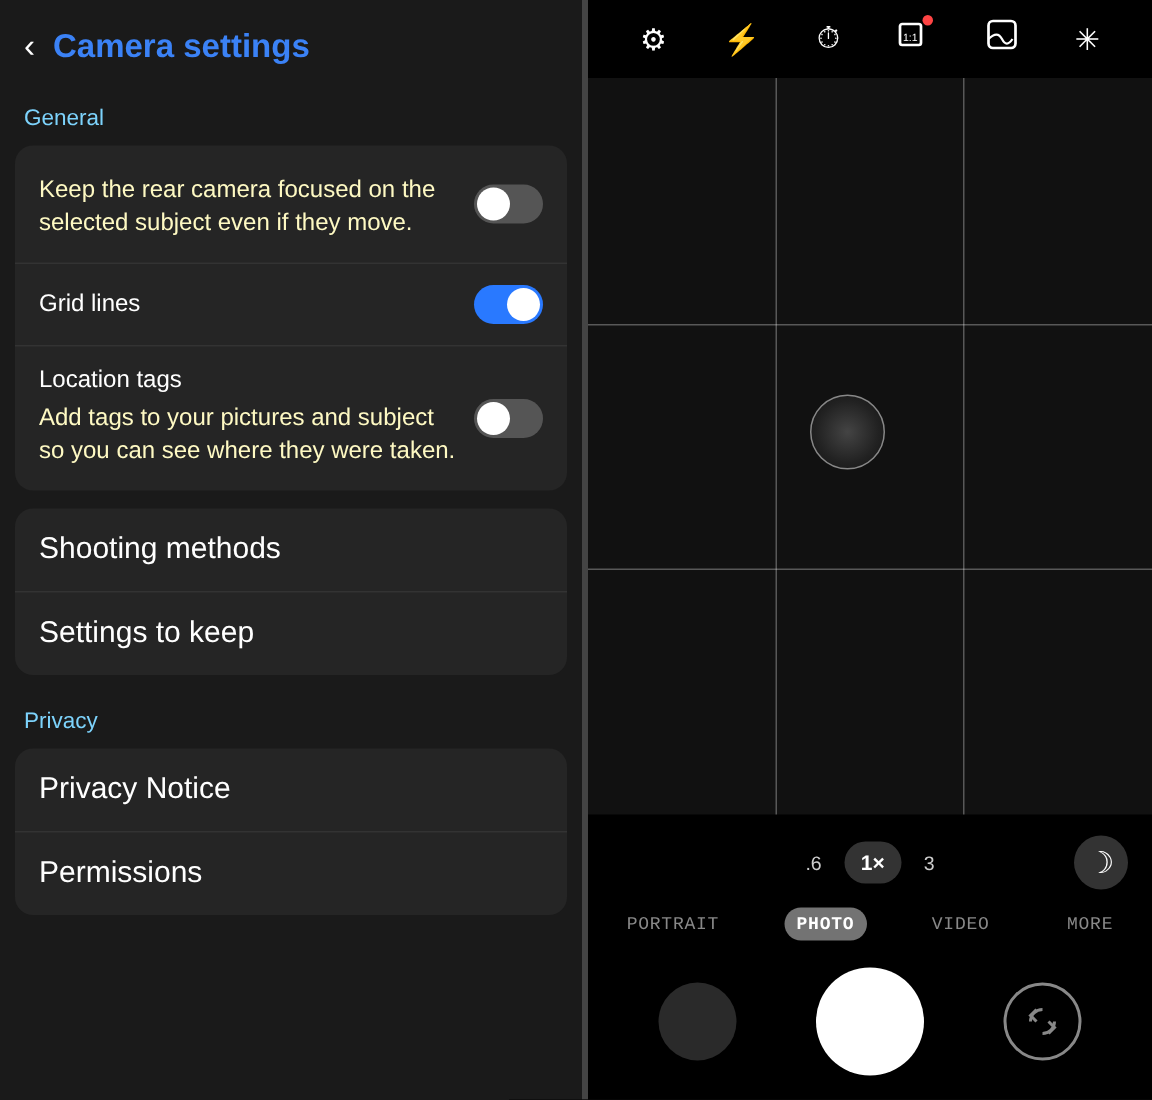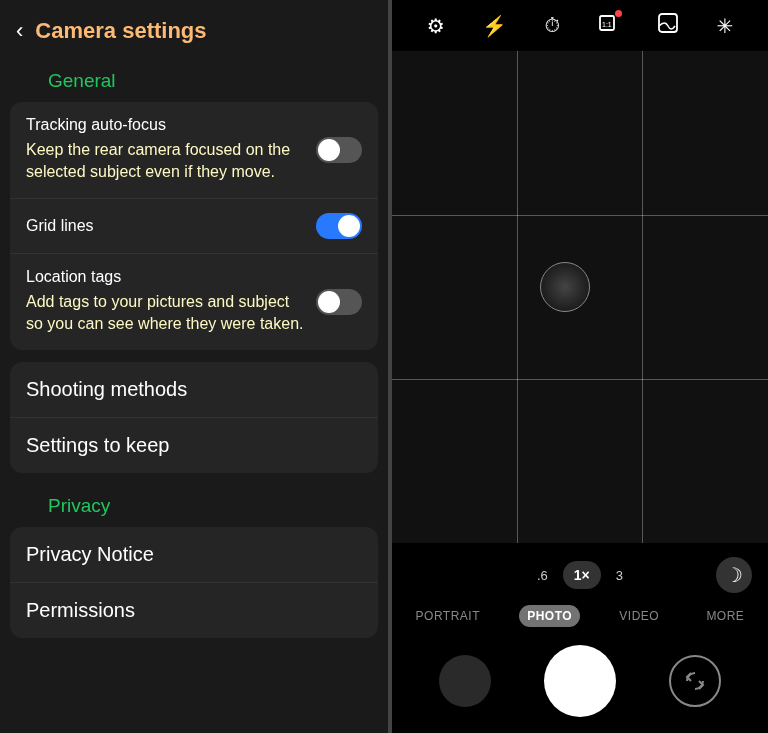--- a/index.html
+++ b/index.html
@@ -28,30 +28,29 @@
       padding: 18px 16px 12px;
       background: #1a1a1a;
     }
     .back-btn {
       color: #fff;
       font-size: 22px;
       margin-right: 12px;
       cursor: pointer;
     }
     .header-title {
-      color: #fdba74;
+      color: #3b82f6;
       font-size: 22px;
       font-weight: 600;
     }
 
     .section-label {
-      color: #22c55e;
-      font-size: 19px;
+      color: #7dd3fc;
+      font-size: 15px;
       padding: 14px 16px 6px;
-      margin-left: 32px;
     }
 
     .settings-group {
       background: #252525;
       border-radius: 12px;
       margin: 4px 10px 8px;
       overflow: hidden;
     }
 
     .setting-item {
@@ -252,20 +251,21 @@
       align-items: center;
       justify-content: center;
     }
 
     
     .mode-tabs {
       display: flex;
       justify-content: space-around;
       align-items: center;
       padding: 8px 0;
+      font-family: Liberation Mono, monospace;
     }
     .mode-tab {
       color: #888;
       font-size: 12px;
       letter-spacing: 0.5px;
       cursor: pointer;
       padding: 4px 8px;
     }
     .mode-tab.active {
       color: #fff;
@@ -317,21 +317,20 @@
     <span class="back-btn">‹</span>
     <span class="header-title">Camera settings</span>
   </div>
 
   <div class="section-label">General</div>
 
   <div class="settings-group">
 
     <div class="setting-item">
       <div class="setting-text">
-        <div class="setting-title">Tracking auto-focus</div>
         <div class="setting-desc">Keep the rear camera focused on the selected subject even if they move.</div>
       </div>
       <div class="toggle off"></div>
     </div>
 
     <div class="setting-item" style="overflow:visible;">
       <div class="setting-text">
         <div class="arrow-container">
 
           <div class="setting-title">Grid lines</div>

